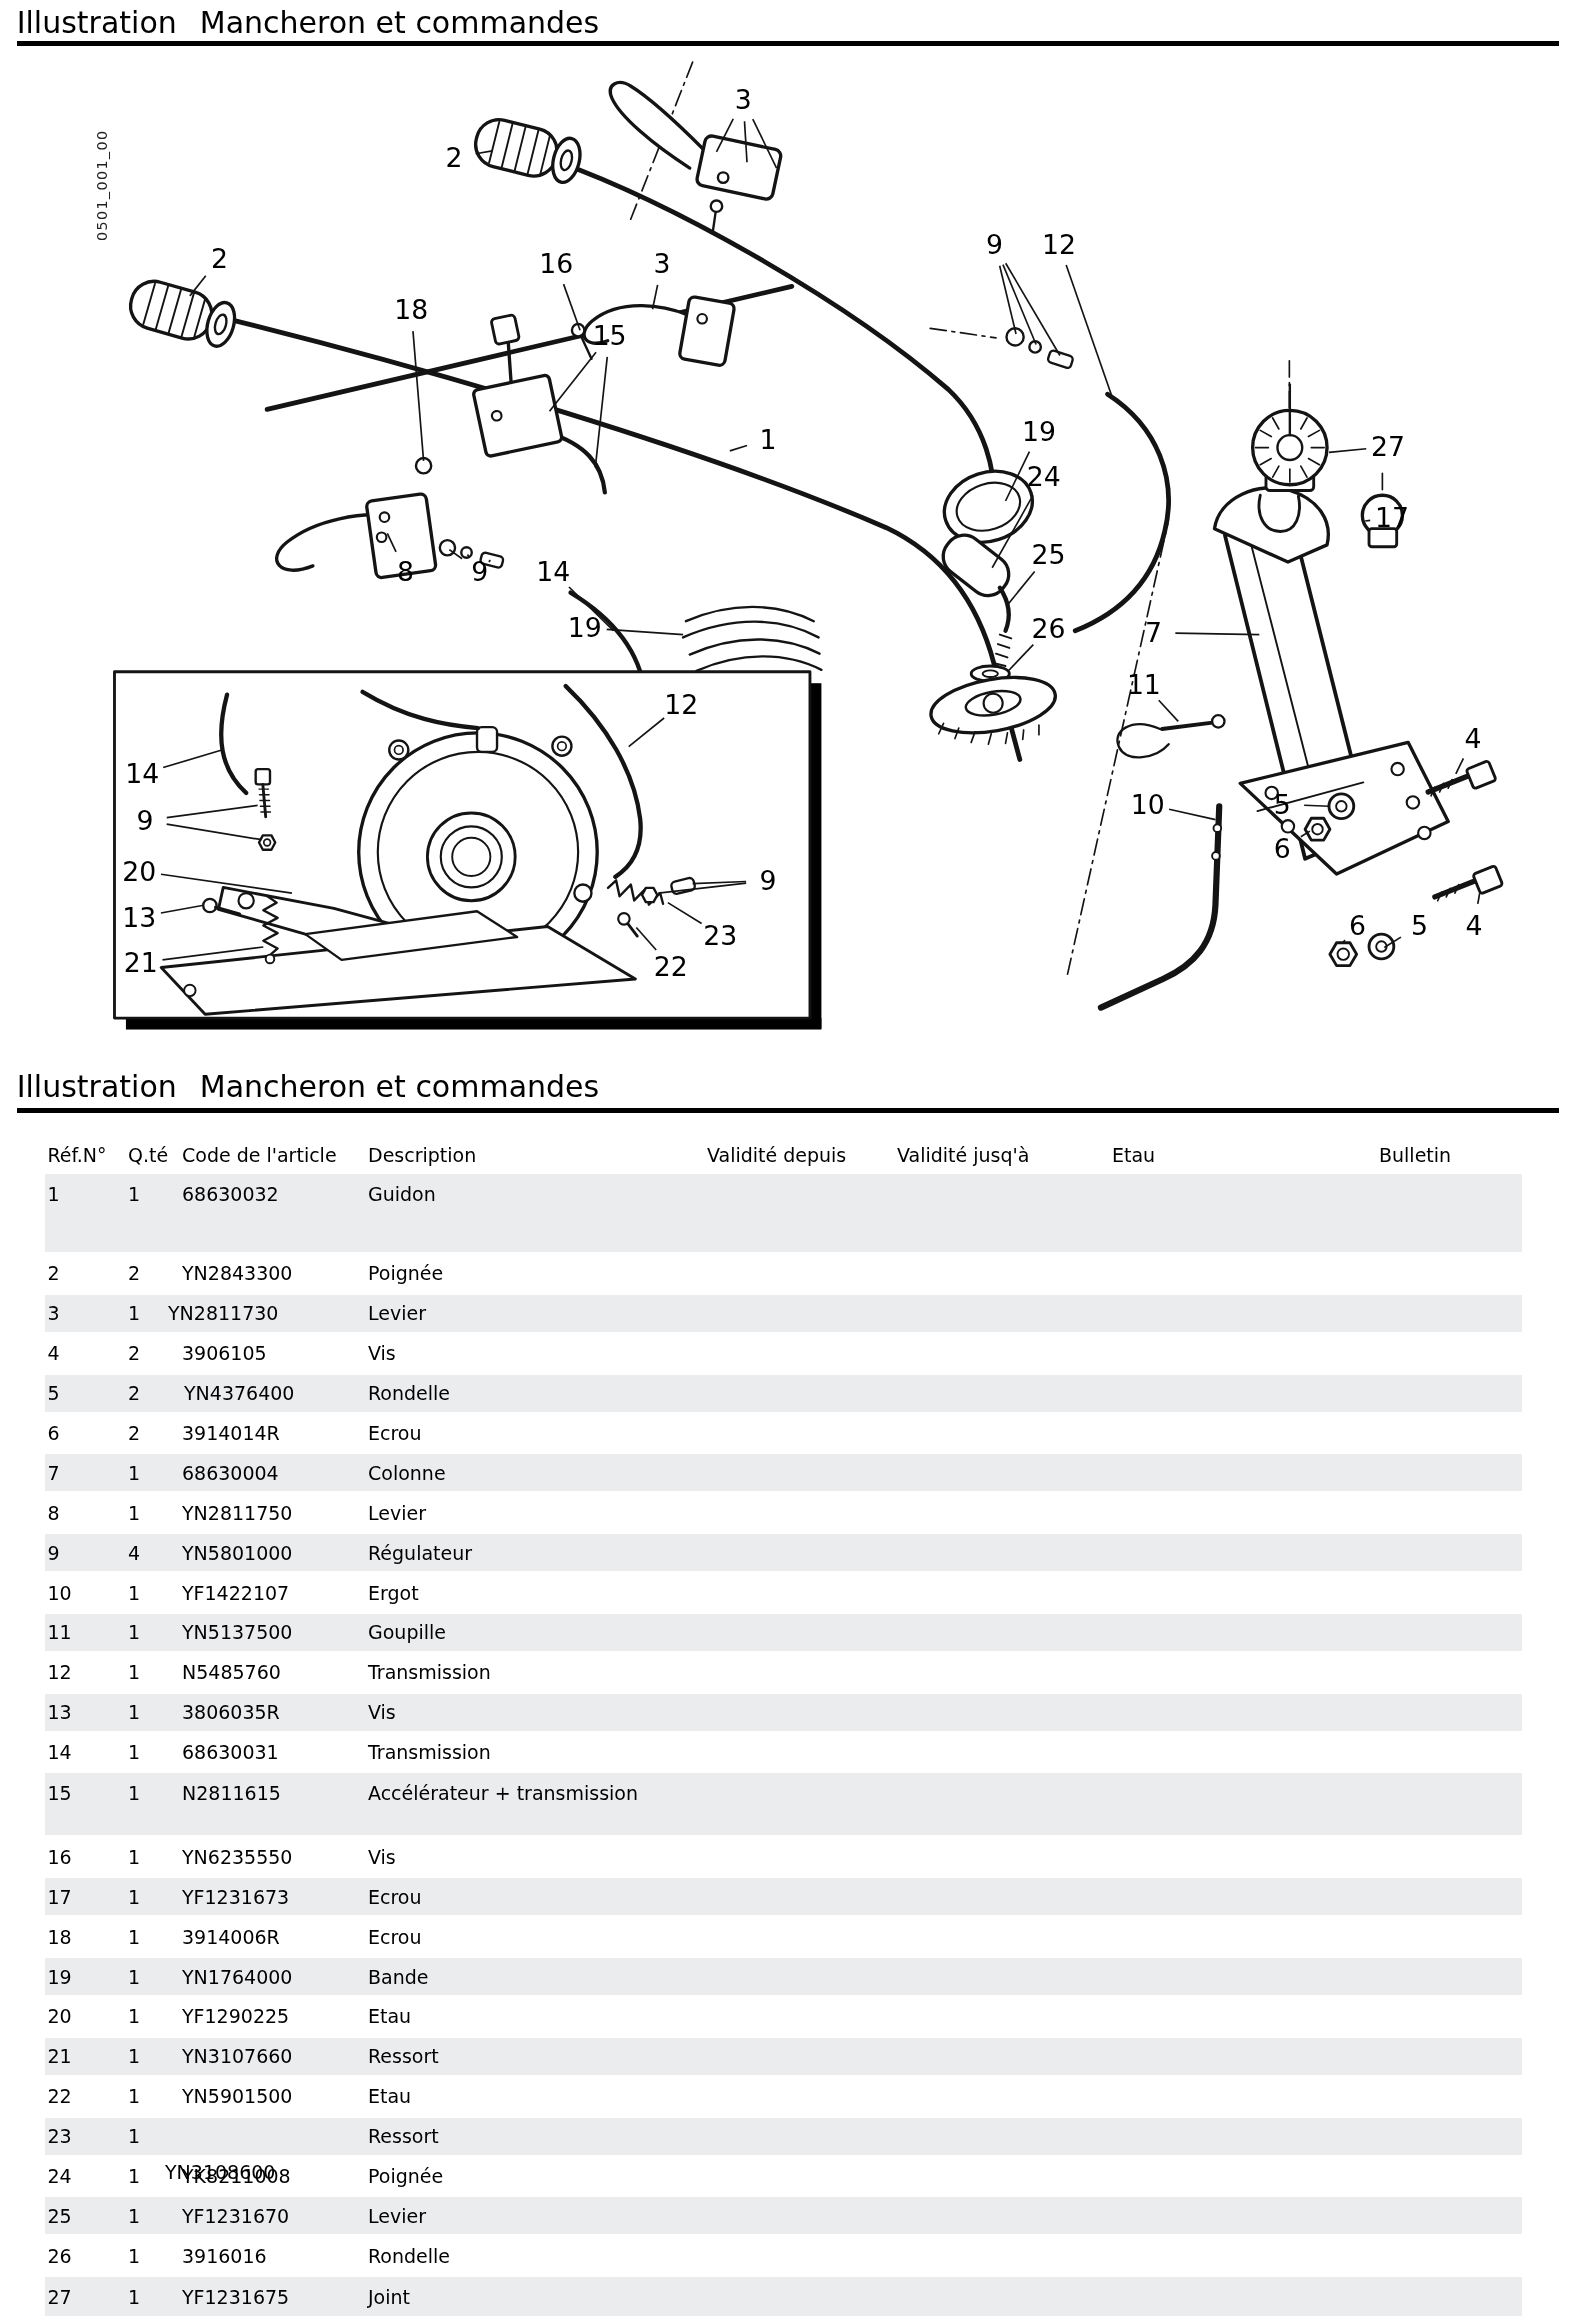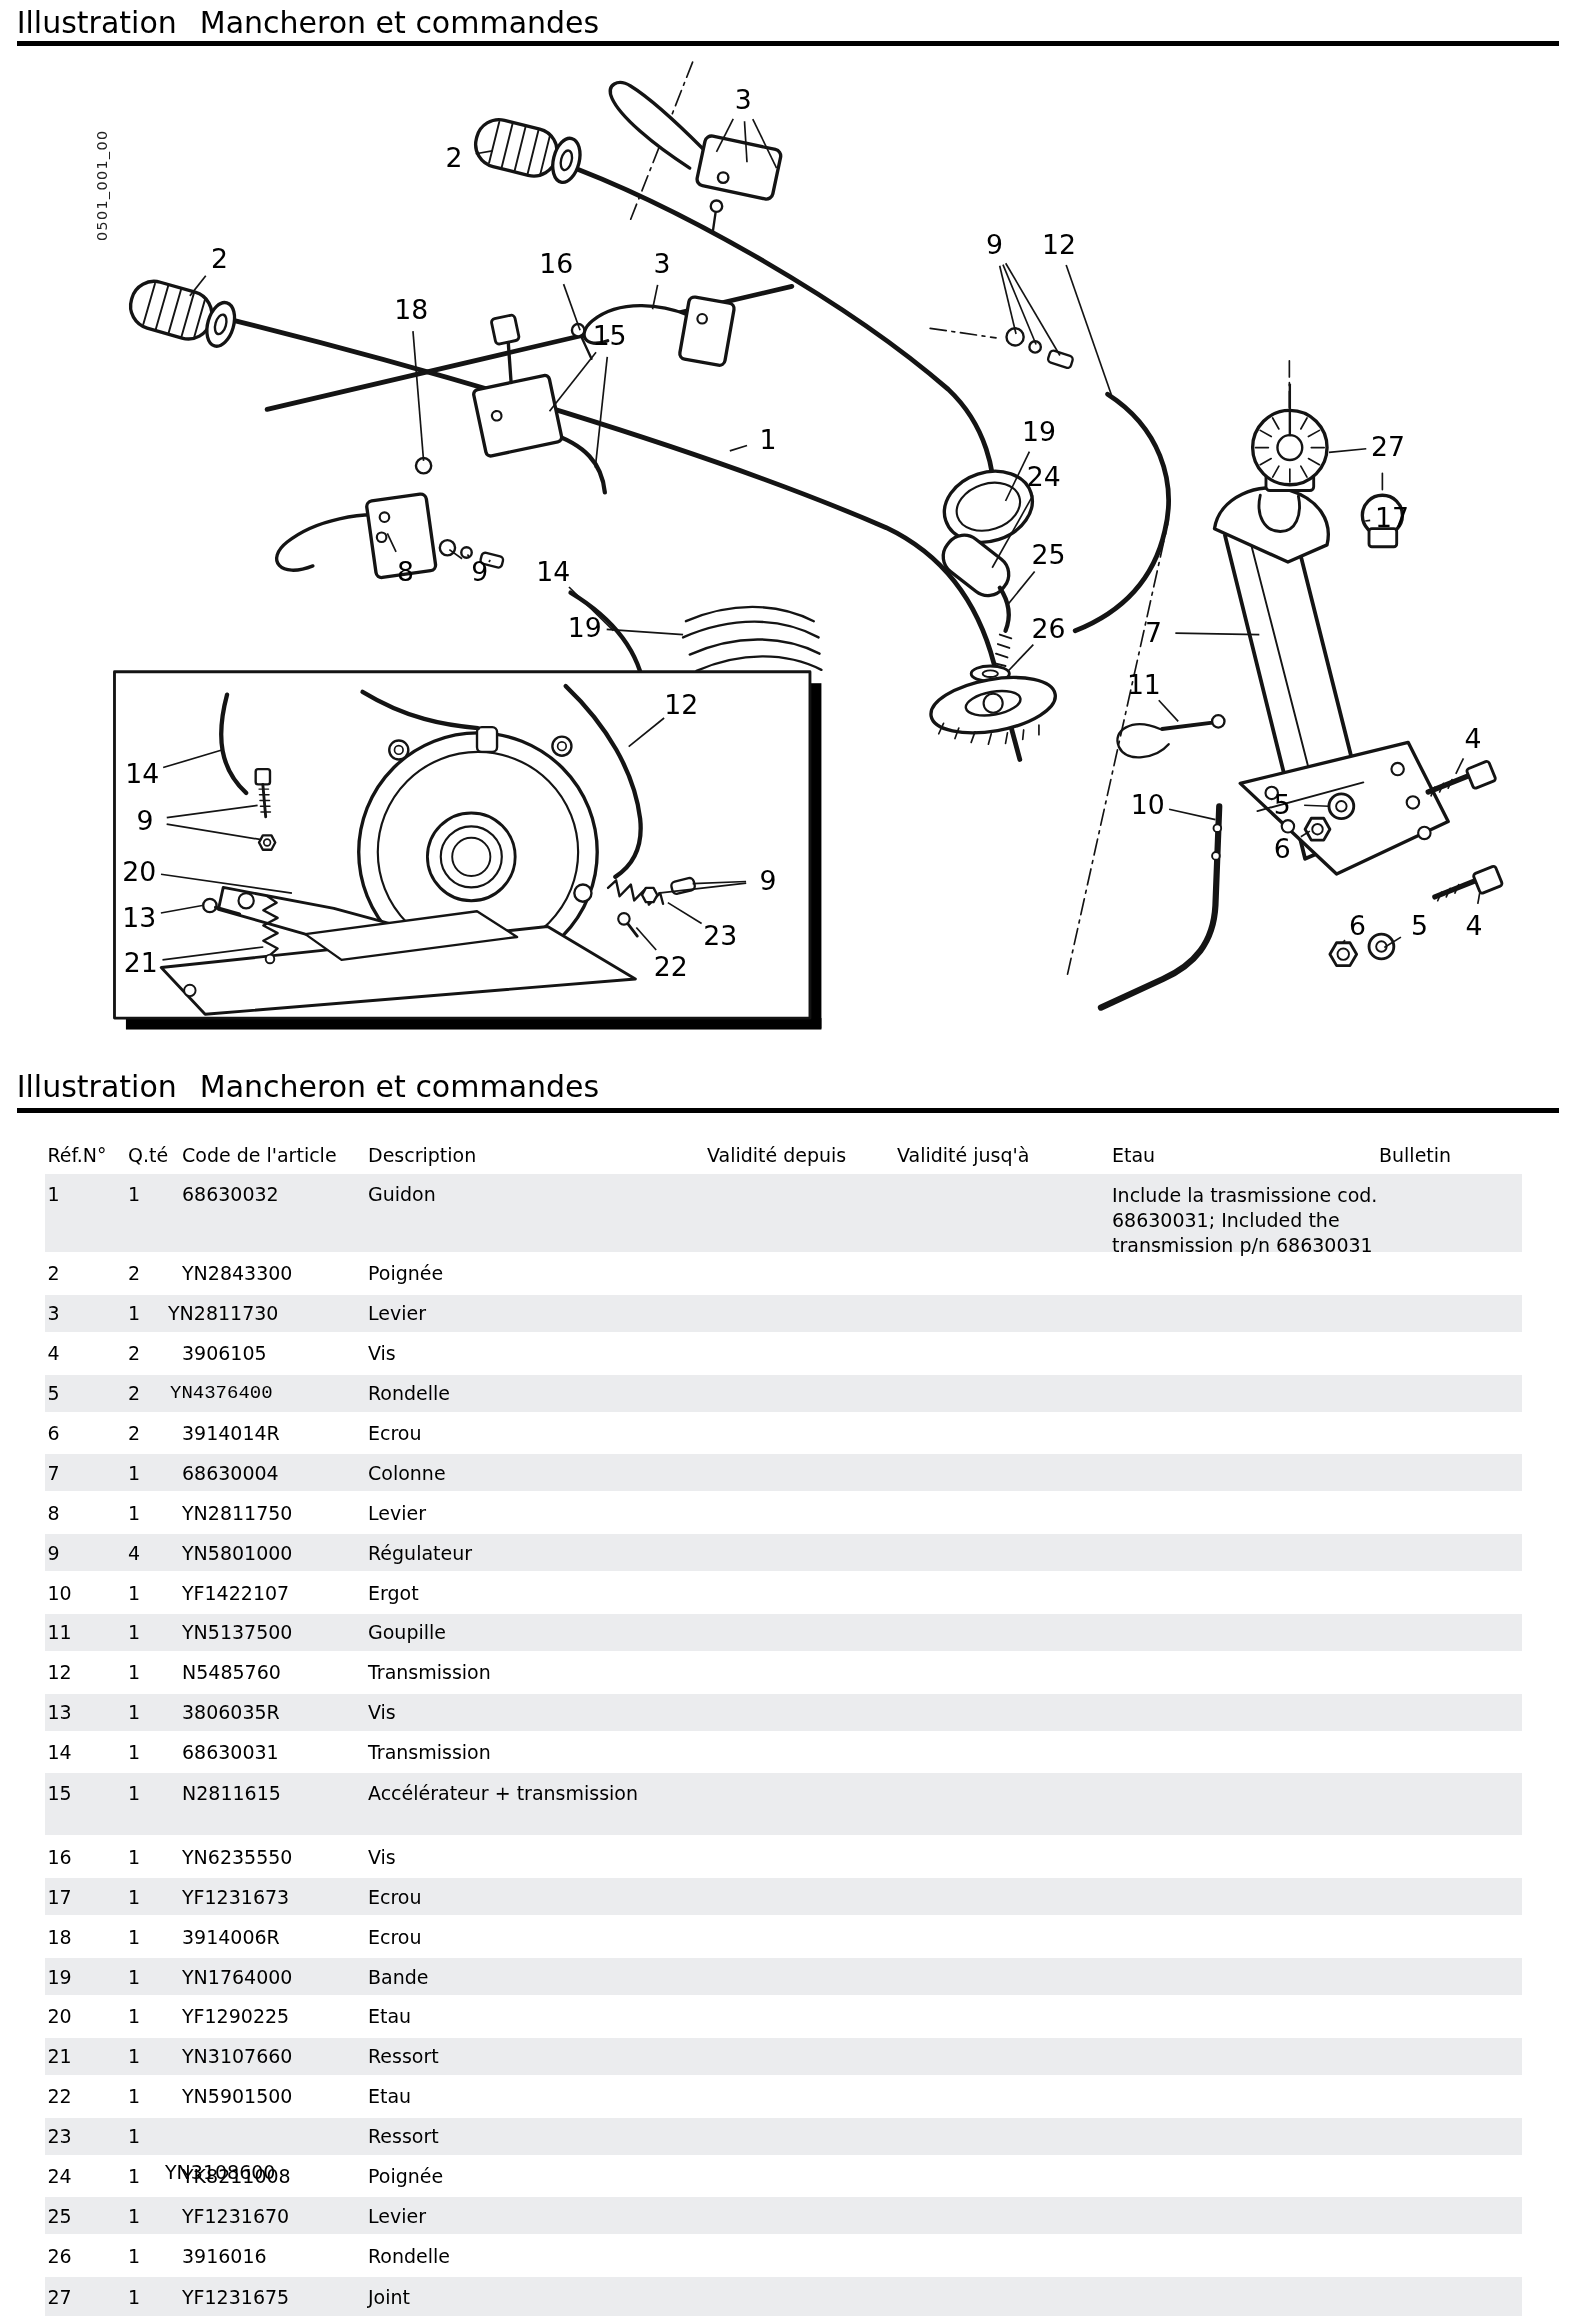--- a/index.html
+++ b/index.html
@@ -323,21 +323,20 @@
       <span class="c" style="left: 852px;">Validité jusq'à</span>
       <span class="c" style="left: 1067px;">Etau</span>
       <span class="c" style="left: 1334px;">Bulletin</span>
     </div>
   <div id="tbody">
       <div class="trow stripe h1row topalign" style="background: rgb(235, 236, 238);">
         <span class="c" style="left: 2.4px;">1</span>
         <span class="c" style="left: 83px;">1</span>
         <span class="c" style="left: 137px;">68630032</span>
         <span class="c" style="left: 323px;">Guidon</span>
-        <div class="c notes" style="left: 1067px;">Include la trasmissione cod.<br>68630031; Included the<br>transmission p/n 68630031</div>
       </div>
       <div class="trow">
         <span class="c" style="left: 2.4px;">2</span>
         <span class="c" style="left: 83px;">2</span>
         <span class="c" style="left: 137px;">YN2843300</span>
         <span class="c" style="left: 323px;">Poignée</span>
       </div>
       <div class="trow stripe" style="background: rgb(235, 236, 238);">
         <span class="c" style="left: 2.4px;">3</span>
         <span class="c" style="left: 83px;">1</span>
@@ -346,21 +345,21 @@
       </div>
       <div class="trow">
         <span class="c" style="left: 2.4px;">4</span>
         <span class="c" style="left: 83px;">2</span>
         <span class="c" style="left: 137px;">3906105</span>
         <span class="c" style="left: 323px;">Vis</span>
       </div>
       <div class="trow stripe" style="background: rgb(235, 236, 238);">
         <span class="c" style="left: 2.4px;">5</span>
         <span class="c" style="left: 83px;">2</span>
-        <span class="c" style="left: 125px; font-family: Liberation Mono, monospace;">YN4376400</span>
+        <span class="c" style="left: 139px;">YN4376400</span>
         <span class="c" style="left: 323px;">Rondelle</span>
       </div>
       <div class="trow">
         <span class="c" style="left: 2.4px;">6</span>
         <span class="c" style="left: 83px;">2</span>
         <span class="c" style="left: 137px;">3914014R</span>
         <span class="c" style="left: 323px;">Ecrou</span>
       </div>
       <div class="trow stripe" style="background: rgb(235, 236, 238);">
         <span class="c" style="left: 2.4px;">7</span>

